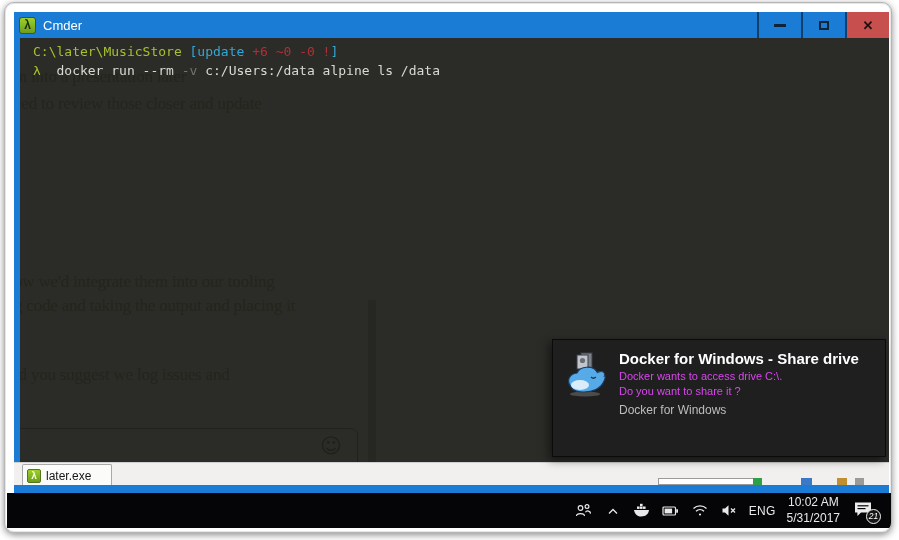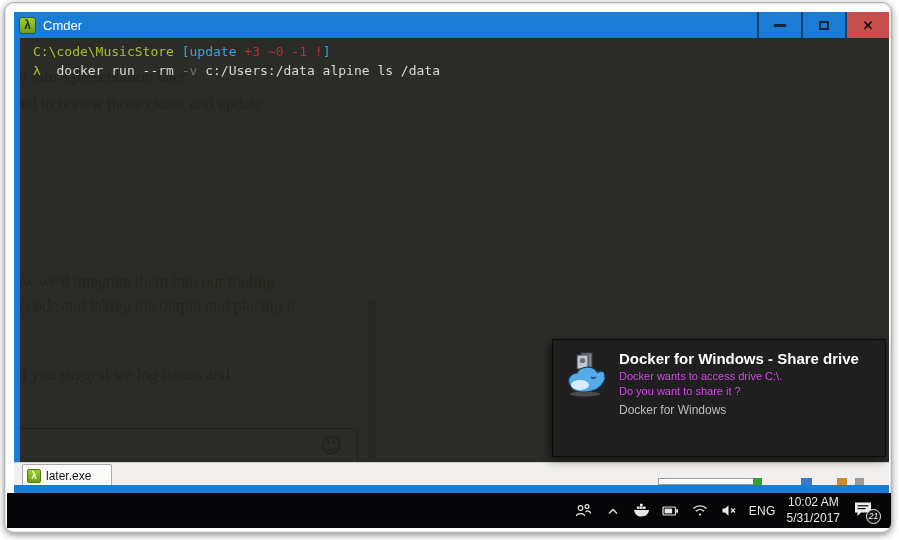--- a/index.html
+++ b/index.html
@@ -123,21 +123,21 @@
 
       <div class="ghost g0">m into a presentation later</div>
       <div class="ghost g1">eed to review those closer and update</div>
       <div class="ghost g2">ow we'd integrate them into our tooling</div>
       <div class="ghost g3">g code and taking the output and placing it</div>
       <div class="ghost g4">ld you suggest we log issues and</div>
       <div class="ghost-box"></div>
       <div class="ghost-smiley">☺</div>
       <div class="ghost-scroll"></div>
 
-      <div class="termline first"><span class="tk-green">C:\code\MusicStore </span><span class="tk-cyan">[update </span><span class="tk-red">+3 ~0 -1 !</span><span class="tk-cyan">]</span></div>
+      <div class="termline first"><span class="tk-green">C:\later\MusicStore </span><span class="tk-cyan">[update </span><span class="tk-red">+6 ~0 -0 !</span><span class="tk-cyan">]</span></div>
 
       <div class="termline"><span class="tk-green">λ</span><span class="tk-white">  docker run --rm </span><span class="tk-dim">-v</span><span class="tk-white"> c:/Users:/data alpine ls /data</span></div>
     </div>
 
     <div class="tabbar">
       <div class="tab">
         <span class="tab-ico">λ</span>
         <span>later.exe</span>
       </div>
       <div class="status-outline"></div>

